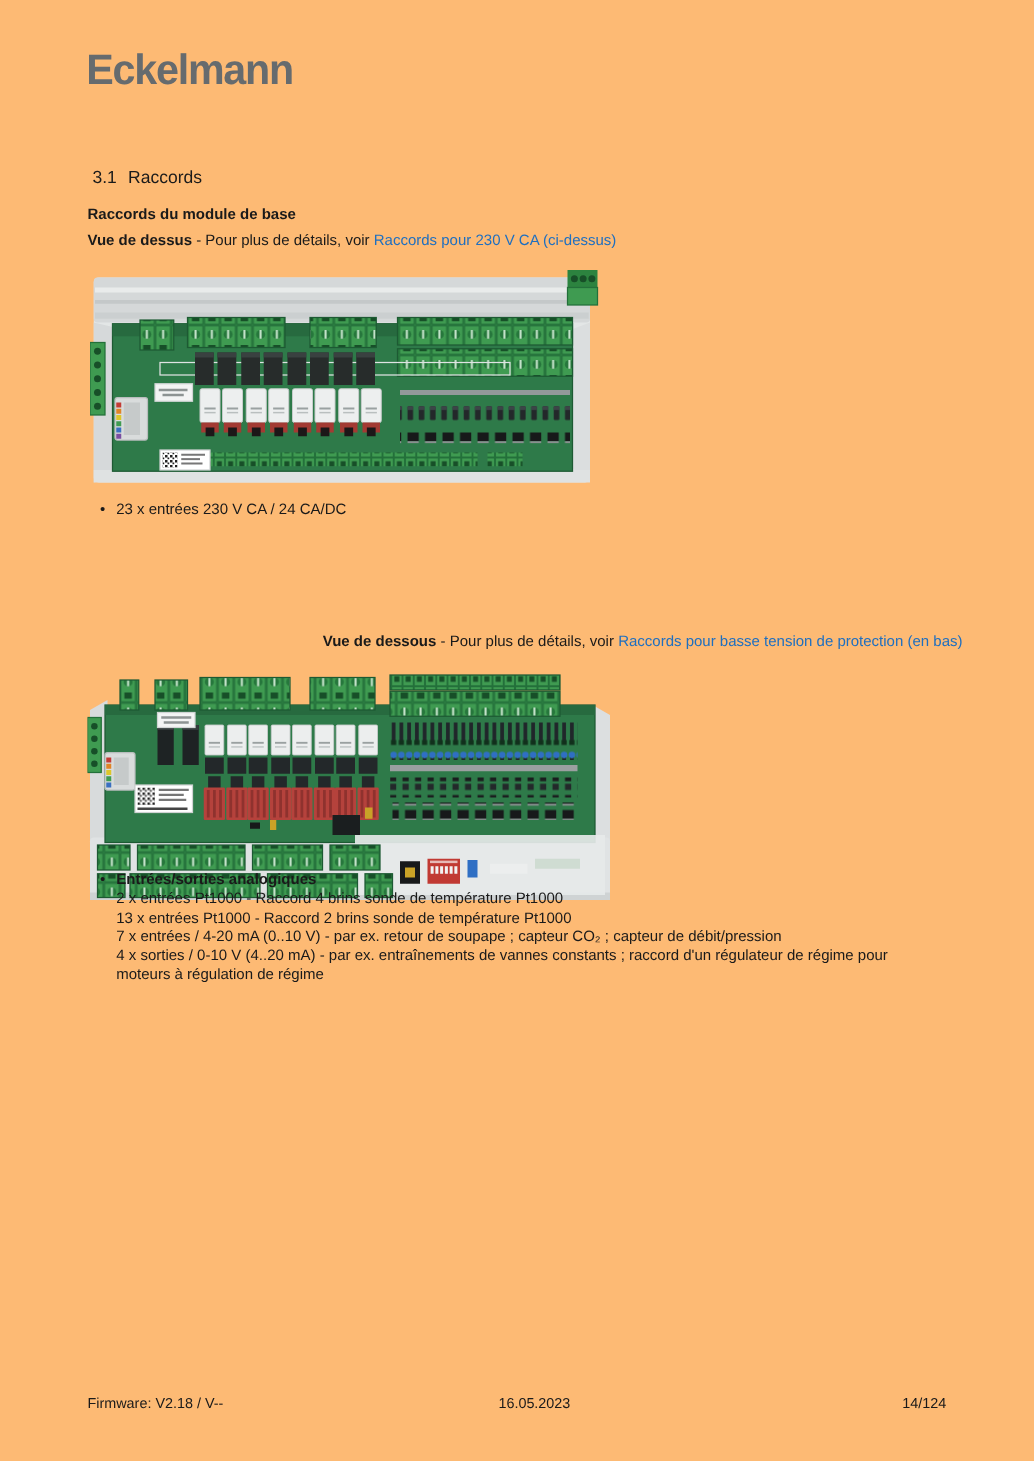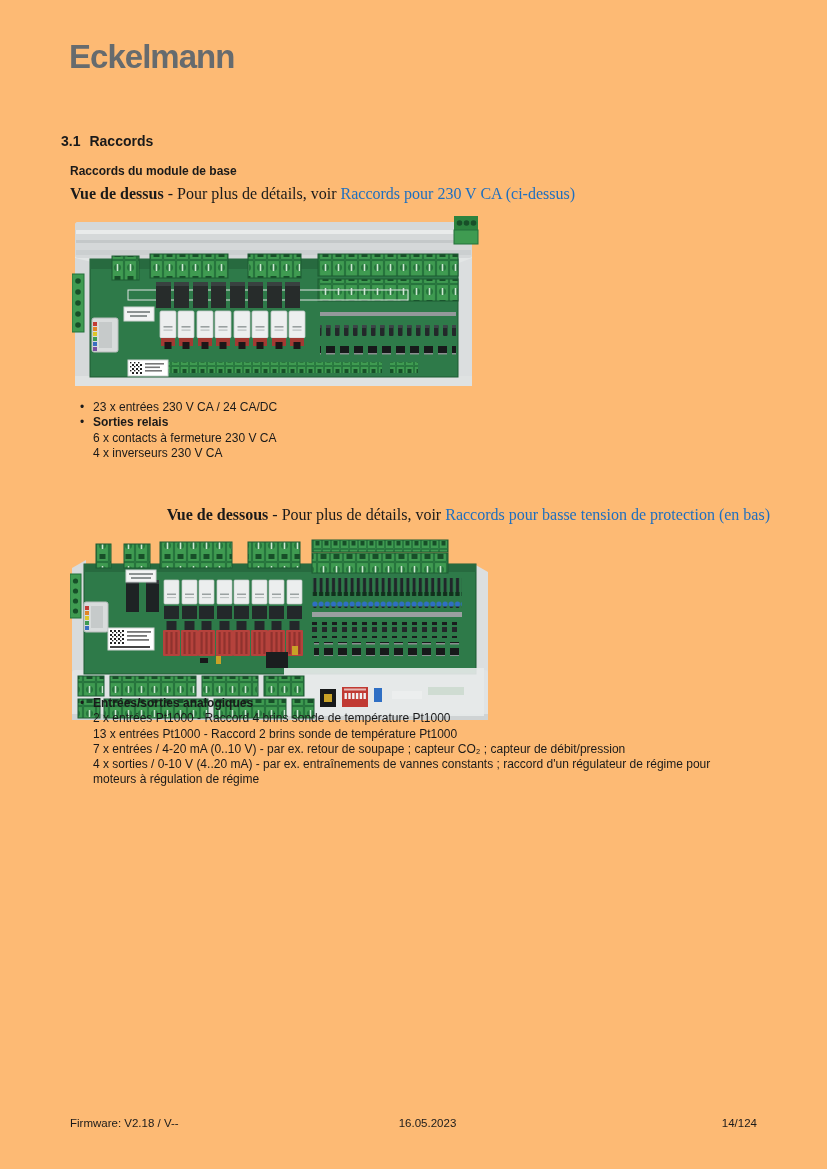--- a/index.html
+++ b/index.html
@@ -1,23 +1,23 @@
 <!DOCTYPE html>
 <html><head>
 <meta charset="utf-8">
 <style>
   html,body{margin:0;padding:0;background:#ffffff;}
   .page{position:relative;width:827px;height:1169px;background:#fdba74;overflow:hidden;
         font-family:"Liberation Sans", sans-serif;color:#1a1a1a;}
   .logo{position:absolute;left:69px;top:37px;font-size:34px;font-weight:bold;color:#666b6e;
         letter-spacing:-1px;transform:scaleX(.97);transform-origin:left;}
-  .section-title{position:absolute;left:61px;top:133px;font-size:14px;font-weight:bold;margin:0;}
+  .section-title{position:absolute;left:74px;top:133px;font-size:14px;font-weight:normal;margin:0;}
   .section-title .num{margin-right:9px;}
   .subsection-title{position:absolute;left:70px;top:164px;font-size:12px;font-weight:bold;margin:0;}
-  .view-line{position:absolute;left:70px;font-size:16px;margin:0;width:700px;font-family:Liberation Serif, serif;}
+  .view-line{position:absolute;left:70px;font-size:12px;margin:0;width:700px;}
   .view-line.top{top:185px;}
   .view-line.bottom{top:506px;text-align:right;}
   .doc-link{color:#1e6fc0;text-decoration:none;cursor:pointer;}
   figure{margin:0;padding:0;position:absolute;}
   .fig1{left:72px;top:212px;}
   .fig2{left:70px;top:538px;}
   ul.speclist{position:absolute;left:79px;margin:0;padding:0;list-style:none;
               font-size:12px;line-height:15.3px;width:672px;}
   ul.list1{top:400px;}
   ul.list2{top:696px;}
@@ -198,25 +198,20 @@
         <rect x="73" y="151" width="19" height="1.6" fill="#777777"></rect>
         <rect x="73" y="154.5" width="15" height="1.6" fill="#777777"></rect>
         <rect x="73" y="158" width="17" height="1.6" fill="#777777"></rect>
       </g>
     </svg>
   </figure>
 
   <ul class="speclist list1">
     <li>
       <div>23 x entrées 230 V CA / 24 CA/DC</div>
-    </li>
-    <li>
-      <div class="item-title">Sorties relais</div>
-      <div>6 x contacts à fermeture 230 V CA</div>
-      <div>4 x inverseurs 230 V CA</div>
     </li>
   </ul>
 
   <p class="view-line bottom"><strong>Vue de dessous</strong><span> - Pour plus de détails, voir </span><a class="doc-link">Raccords pour basse tension de protection (en bas)</a></p>
 
   <figure class="fig2">
     <svg width="422" height="186" viewBox="0 0 422 186">
       <g>
         <path d="M2,30 L16,22 L16,150 L2,168 Z" fill="#d8dbdc"></path>
         <path d="M404,26 L418,34 L418,170 L404,152 Z" fill="#dcdfe0"></path>

